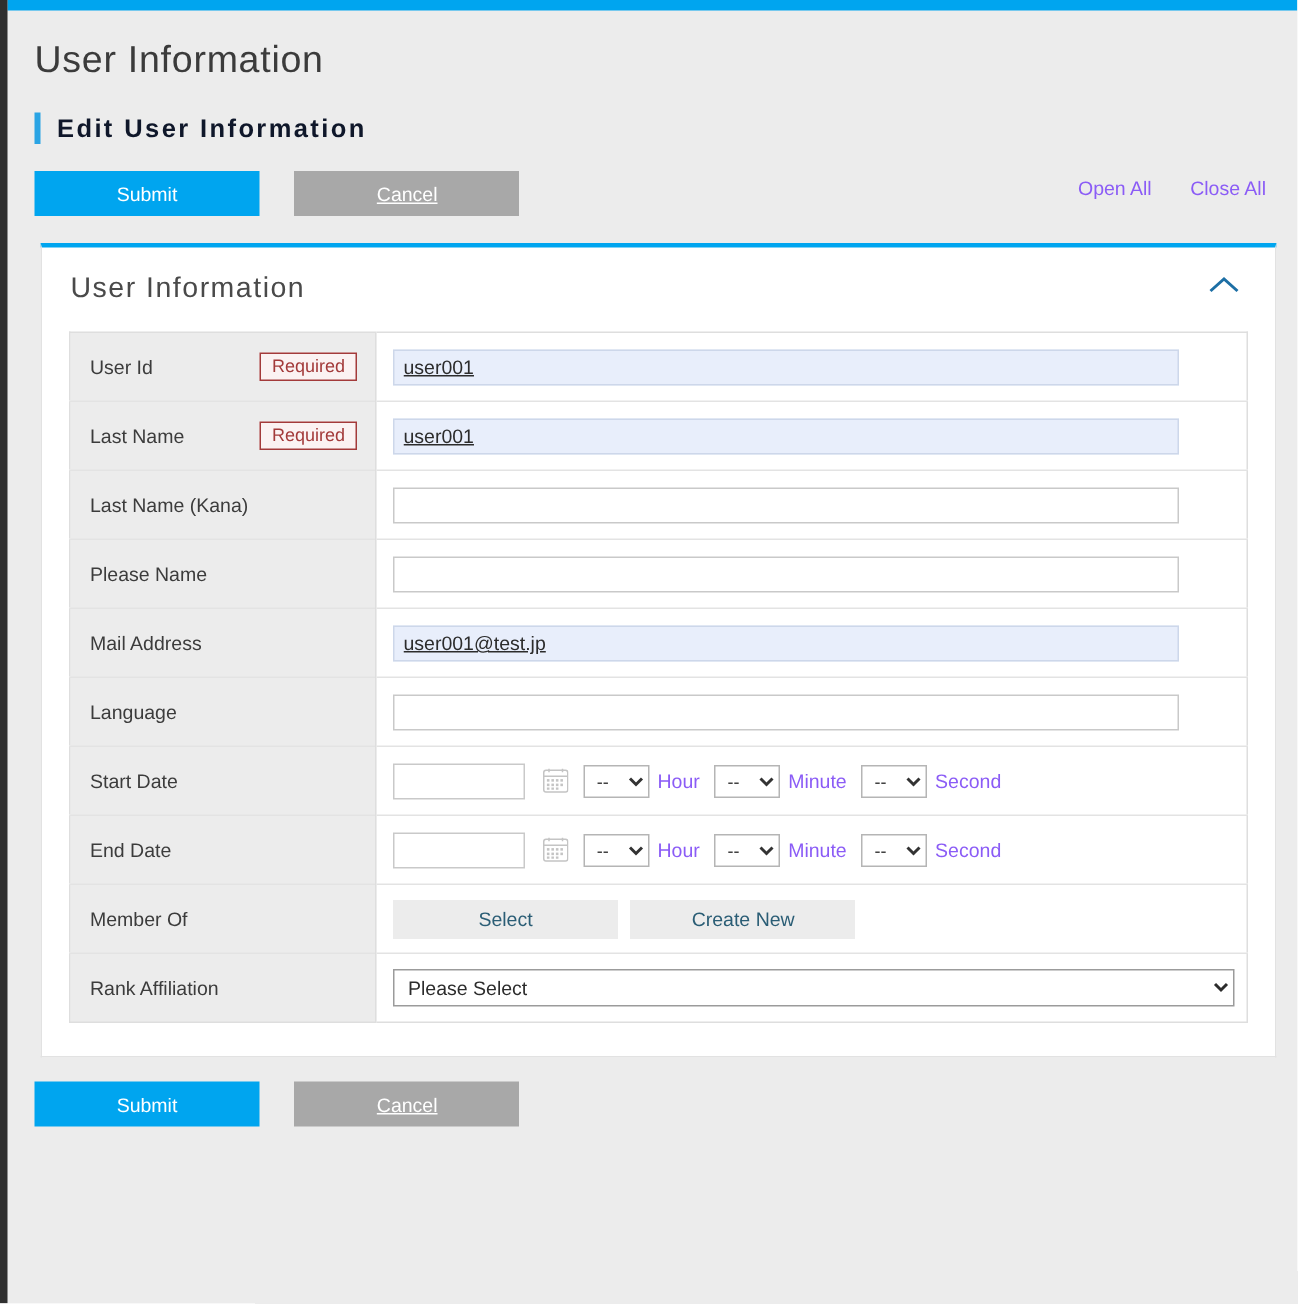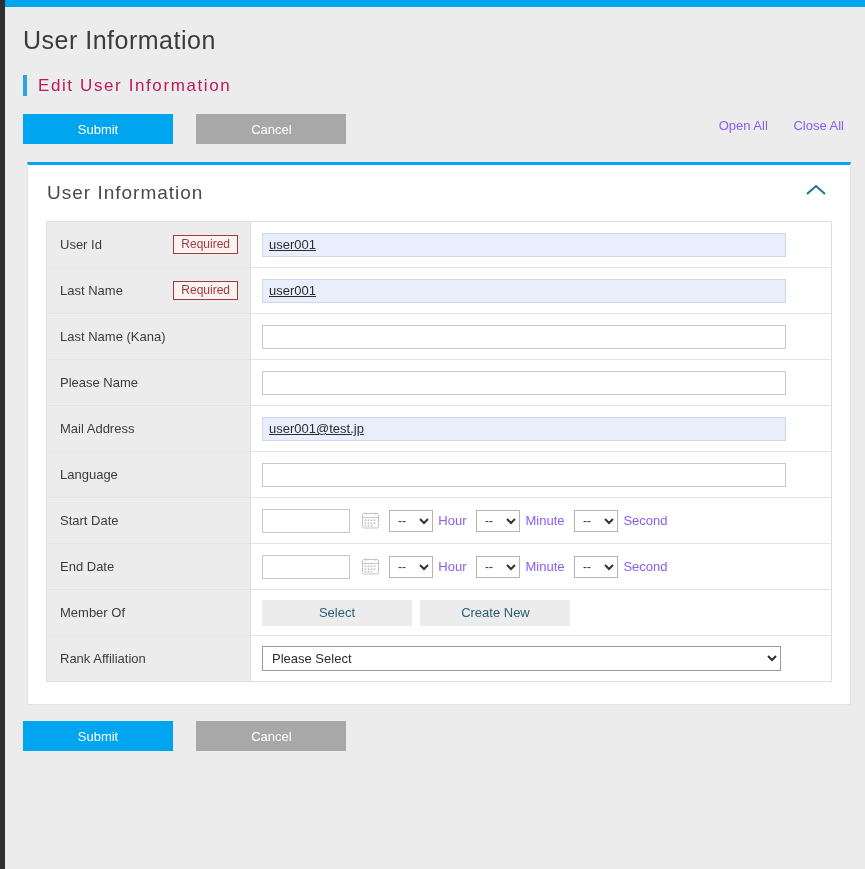--- a/index.html
+++ b/index.html
@@ -60,22 +60,22 @@
     margin: 20px 0 0 18px;
   }
   .subtitle-bar {
     width: 4px;
     height: 21px;
     background: #2aa4e4;
     margin-right: 11px;
   }
   .subtitle-text {
     font-size: 17px;
-    font-weight: normal;
-    color: #be185d;
+    font-weight: bold;
+    color: #0f172a;
     letter-spacing: 1.6px;
   }
 
   
   .action-bar {
     position: relative;
     margin: 18px 0 0 0;
     height: 30px;
     padding: 0 20px 0 18px;
   }
@@ -86,21 +86,21 @@
     width: 150px;
     height: 30px;
     border: none;
     color: #ffffff;
     font-size: 13px;
     font-family: "Liberation Sans", sans-serif;
     cursor: pointer;
     padding: 0;
   }
   .btn-primary { background: #00a5ef; }
-  .btn-secondary { background: #a8a8a8; margin-left: 19px; }
+  .btn-secondary { background: #a8a8a8; margin-left: 19px; text-decoration: underline; }
 
   .toggle-links {
     position: absolute;
     right: 21px;
     top: 4px;
     font-size: 13px;
   }
   .toggle-links a {
     color: #8b5cf6;
     text-decoration: none;
@@ -235,21 +235,21 @@
     border: none;
     background: #ececec;
     color: #2a5d75;
     font-size: 13px;
     font-family: "Liberation Sans", sans-serif;
     cursor: pointer;
   }
   .btn-flat + .btn-flat { margin-left: 4px; }
 
   .sel-wide {
-    width: 519px;
+    width: 561px;
     height: 25px;
     font-size: 13px;
     font-family: "Liberation Sans", sans-serif;
     border: 1px solid #9b9b9b;
     background: #ffffff;
     color: #2c2c2c;
     padding: 0 5px;
   }
   .sel-wide.focused { border: 2px solid #5b9bd5; }
 

